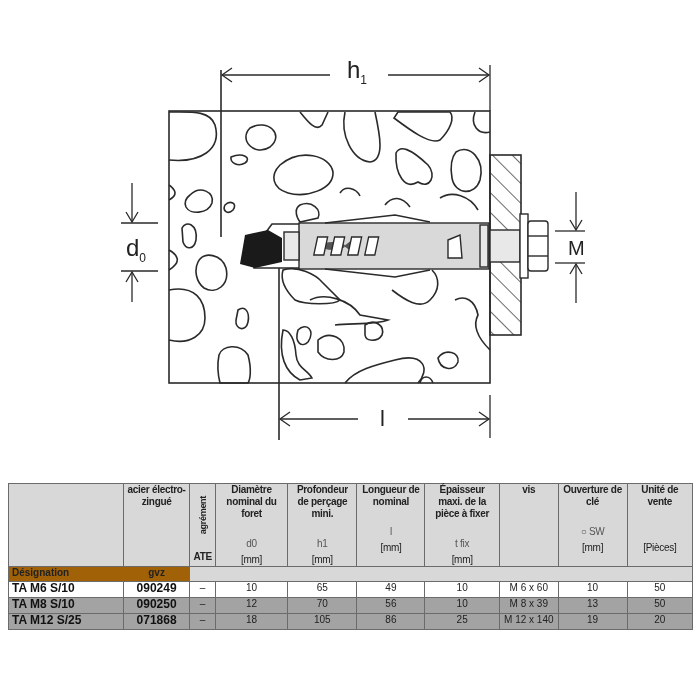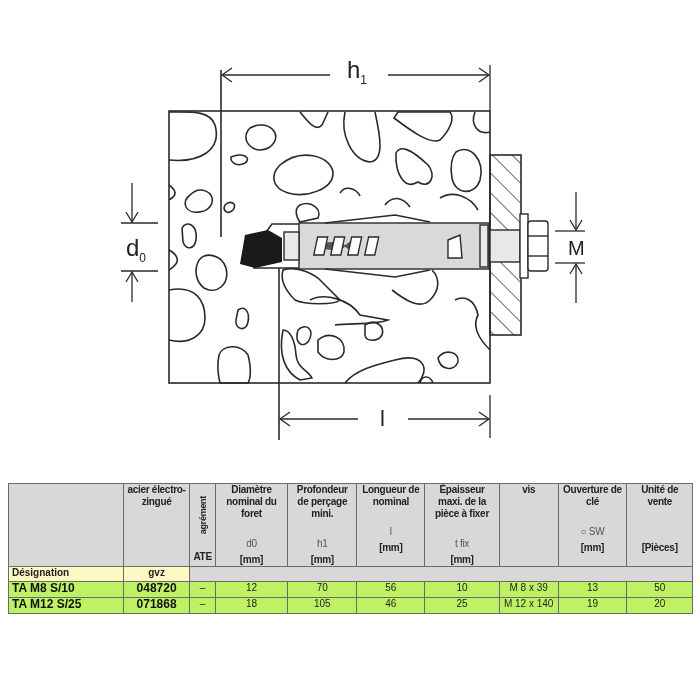--- a/index.html
+++ b/index.html
@@ -3,27 +3,27 @@
 <meta charset="utf-8">
 <style>
   html,body{margin:0;padding:0;background:#ffffff;}
   body{width:700px;height:700px;position:relative;overflow:hidden;font-family:"Liberation Sans",sans-serif;}
   #diagram{position:absolute;left:0;top:0;width:700px;height:450px;}
   .dim-label{font-family:"Liberation Sans",sans-serif;fill:#222;}
   table.spec{position:absolute;left:8px;top:455px;width:685px;border-collapse:collapse;font-family:"Liberation Sans",sans-serif;font-stretch:condensed;margin-top:28px;}
   table.spec td{border:1px solid #6b6b6b;padding:0 3px;color:#222;font-size:10px;line-height:12px;text-align:center;vertical-align:top;}
   .hdr td{background:#d8d8d8;font-weight:bold;height:76px;letter-spacing:-0.3px;}
   .hdr td .sym{display:block;font-weight:normal;color:#555;margin-top:18px;font-size:10px;}
-  .hdr td .unit{display:block;font-weight:bold;margin-top:4px;}
+  .hdr td .unit{display:block;font-weight:normal;margin-top:4px;}
   .hdr td.ate{vertical-align:bottom;padding-bottom:3px;}
   .rot{display:inline-block;writing-mode:vertical-rl;transform:rotate(180deg);font-weight:bold;font-size:9px;margin-bottom:14px;}
-  .desig td{background:#fef9c3;font-weight:bold;height:14px;vertical-align:middle;}
+  .desig td{background:#a16207;font-weight:bold;height:14px;vertical-align:middle;}
   .desig td.lbl{text-align:left;}
   .row td{height:15px;vertical-align:middle;font-size:11px;color:#444;}
-  .row.alt td{background:#bef264;}
+  .row.alt td{background:#a3a3a3;}
   .row td.name{text-align:left;font-weight:bold;font-size:12px;color:#111;padding-left:3px;}
   .row td.code{font-weight:bold;font-size:12px;color:#111;}
   .spacer{background:#d8d8d8 !important;}
 </style>
 </head>
 <body>
 
 <svg id="diagram" viewBox="0 0 700 450" xmlns="http://www.w3.org/2000/svg">
   <defs>
     <pattern id="hatch" patternUnits="userSpaceOnUse" width="14" height="14" patternTransform="rotate(-45)">
@@ -168,38 +168,50 @@
     <td><span>Épaisseur maxi. de la pièce à fixer</span><span class="sym">t fix</span><span class="unit">[mm]</span></td>
     <td><span>vis</span></td>
     <td><span>Ouverture de clé</span><span class="sym">○ SW</span><span class="unit">[mm]</span></td>
     <td><span>Unité de vente</span><span class="sym">&nbsp;</span><span class="unit">[Pièces]</span></td>
   </tr>
   <tr class="desig">
     <td class="lbl">Désignation</td>
     <td>gvz</td>
     <td class="spacer" colspan="8"></td>
   </tr>
+  <tr class="row">
+    <td class="name">TA M6 S/10</td>
+    <td class="code">090249</td>
+    <td>–</td>
+    <td>10</td>
+    <td>65</td>
+    <td>49</td>
+    <td>10</td>
+    <td>M 6 x 60</td>
+    <td>10</td>
+    <td>50</td>
+  </tr>
   <tr class="row alt">
     <td class="name">TA M8 S/10</td>
-    <td class="code">048720</td>
+    <td class="code">090250</td>
     <td>–</td>
     <td>12</td>
     <td>70</td>
     <td>56</td>
     <td>10</td>
     <td>M 8 x 39</td>
     <td>13</td>
     <td>50</td>
   </tr>
   <tr class="row alt">
     <td class="name">TA M12 S/25</td>
     <td class="code">071868</td>
     <td>–</td>
     <td>18</td>
     <td>105</td>
-    <td>46</td>
+    <td>86</td>
     <td>25</td>
     <td>M 12 x 140</td>
     <td>19</td>
     <td>20</td>
   </tr>
 </tbody>
   </table>
 
 </body></html>

